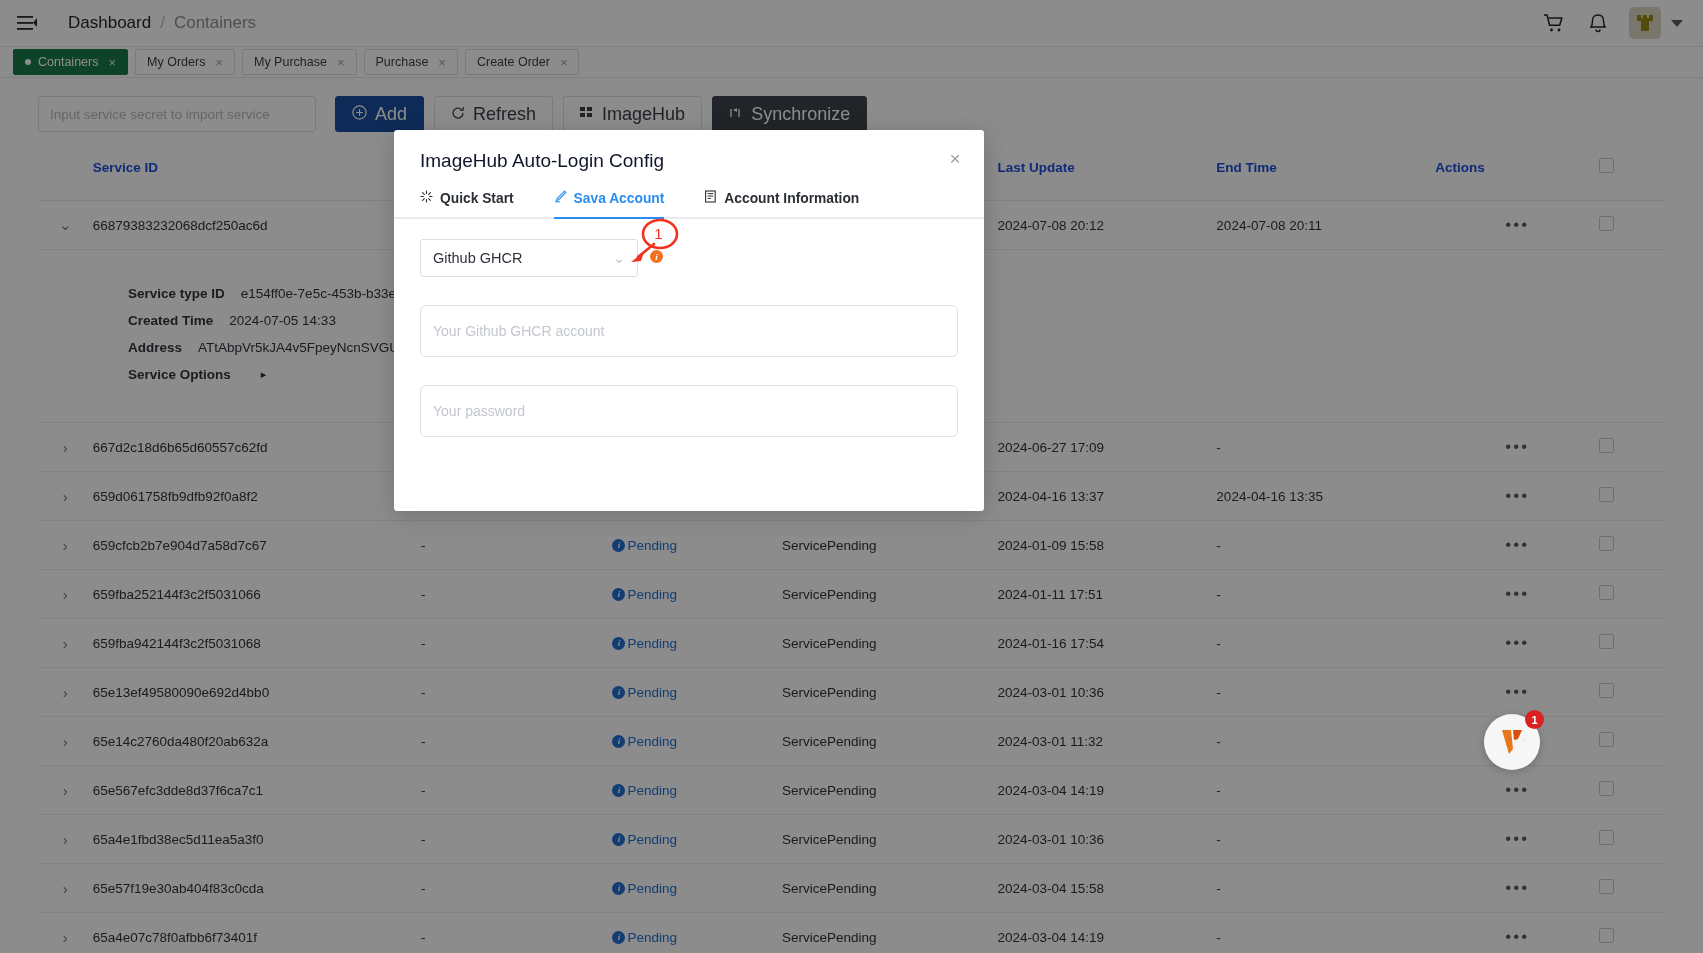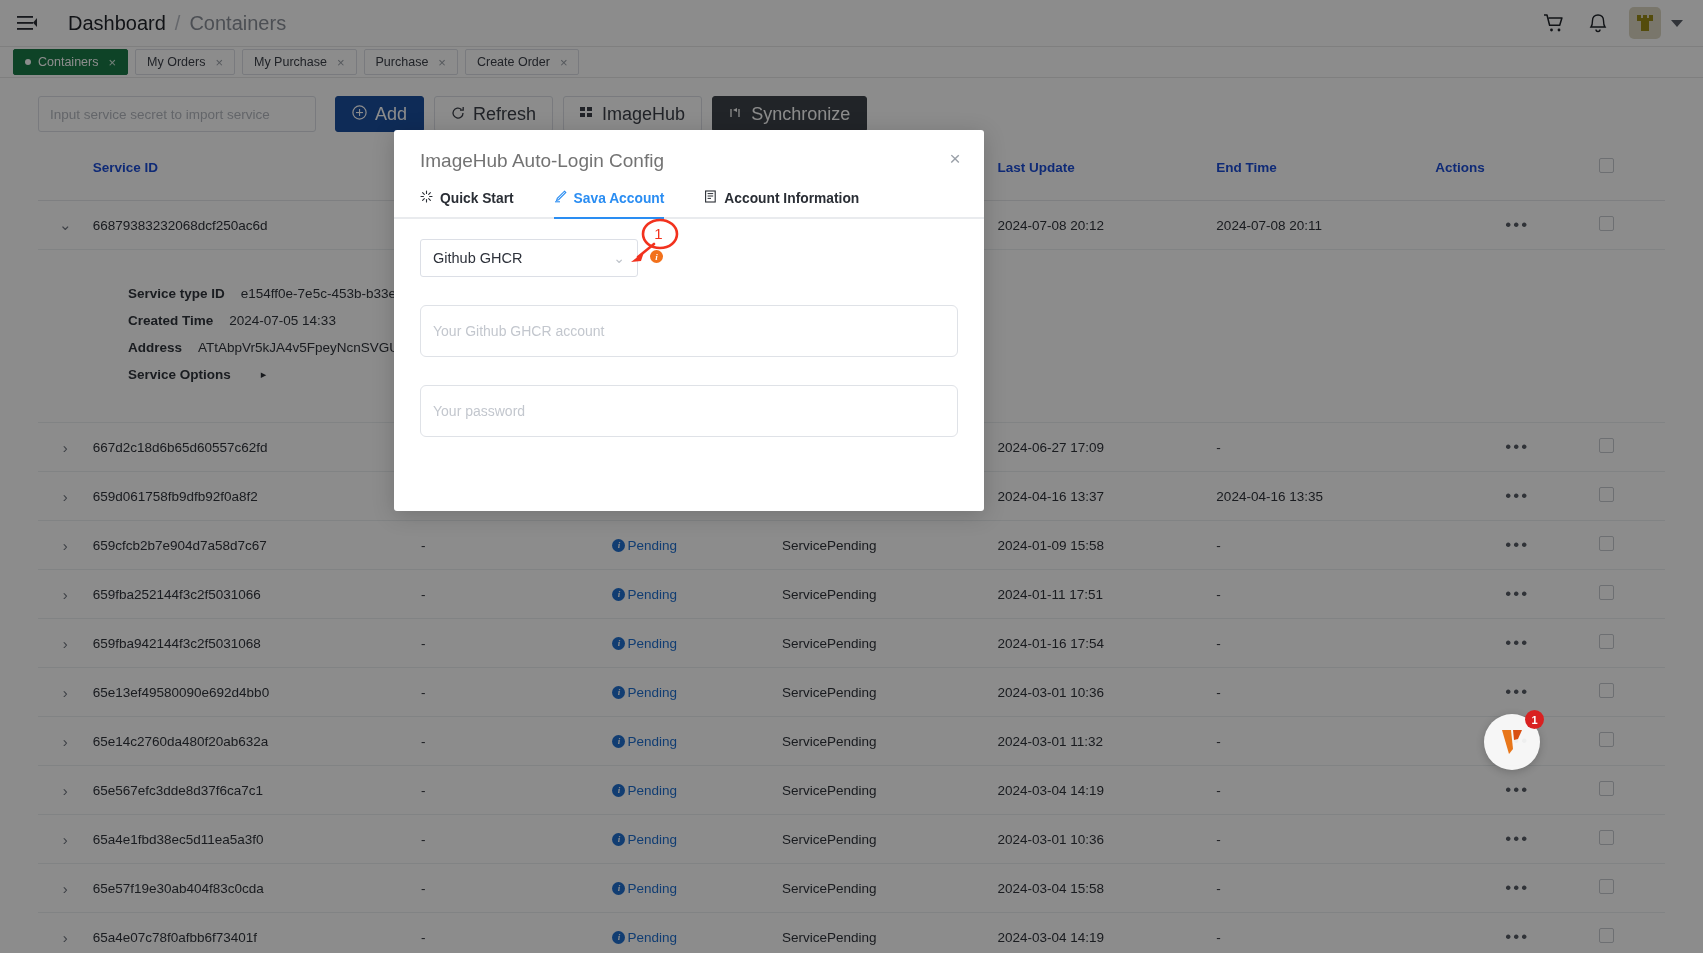--- a/index.html
+++ b/index.html
@@ -19,21 +19,21 @@
     z-index: 50;
   }
 
   
   .header {
     position: relative; height: 47px; background: #ffffff;
     border-bottom: 1px solid #e8e8e8;
     display: flex; align-items: center; padding: 0 14px;
   }
   .hamburger { width: 26px; height: 26px; display:flex; align-items:center; justify-content:center; cursor: pointer; }
-  .breadcrumb { margin-left: 28px; display: flex; align-items: center; font-size: 20px; }
+  .breadcrumb { margin-left: 28px; display: flex; align-items: center; font-size: 17px; }
   .bc-main { color: #1f2329; }
   .bc-sep { color: #b8bcc4; margin: 0 9px; }
   .bc-sub { color: #8b9099; }
   .header-right { margin-left: auto; display: flex; align-items: center; gap: 18px; padding-right: 6px;}
   .hicon { width: 26px; height: 26px; display:flex; align-items:center; justify-content:center; cursor:pointer; }
   .avatar {
     width: 32px; height: 32px; border-radius: 5px; background: #ddd8c4;
     display:flex; align-items:center; justify-content:center; cursor: pointer;
   }
   .caret-down { width:0;height:0;border-left:6px solid transparent;border-right:6px solid transparent;border-top:7px solid #5a5f68; margin-left:-8px; cursor:pointer;}
@@ -106,21 +106,21 @@
   .dval { color:#31353c; }
   .dtri { color:#2b2f36; font-size:11px; margin-left:14px; }
 
   
   .modal {
     position: absolute; left: 394px; top: 130px; width: 590px; height: 381px;
     background:#fff; border-radius: 3px; z-index: 100;
     box-shadow: 0 4px 22px rgba(0,0,0,0.18);
   }
   .modal-title {
-    font-size: 19px; color:#737373; padding: 20px 26px 0 26px; font-weight: normal;
+    font-size: 19px; color:#0f172a; padding: 20px 26px 0 26px; font-weight: normal;
   }
   .modal-close {
     position:absolute; right: 18px; top: 18px; font-size: 19px; color:#9aa0a8; cursor:pointer;
     width:22px;height:22px;display:flex;align-items:center;justify-content:center;
   }
   .modal-tabs {
     display:flex; align-items:flex-end; gap: 0; padding: 0 26px;
     margin-top: 18px; border-bottom: 2px solid #e9ebee; position: relative;
   }
   .mtab {

